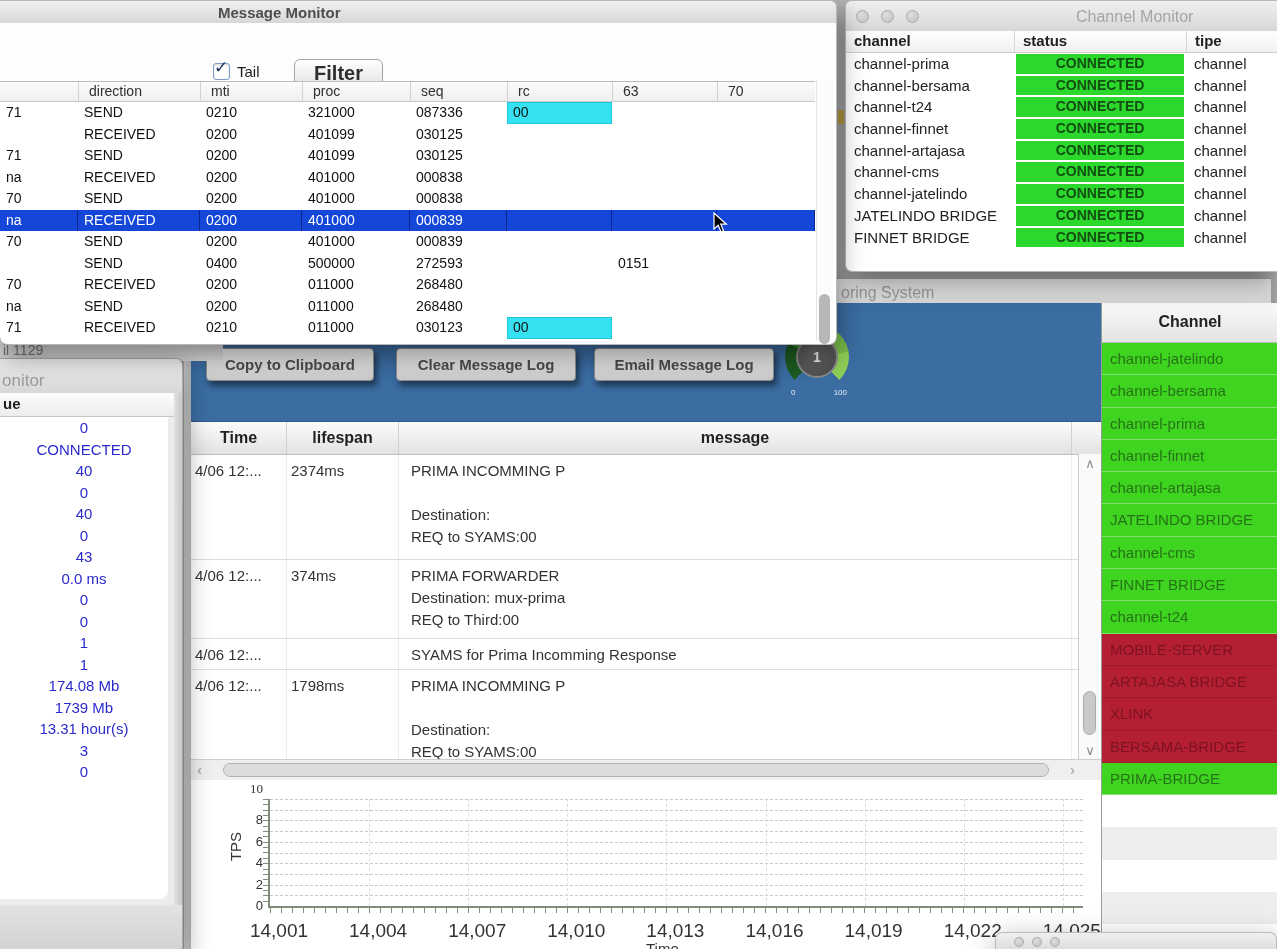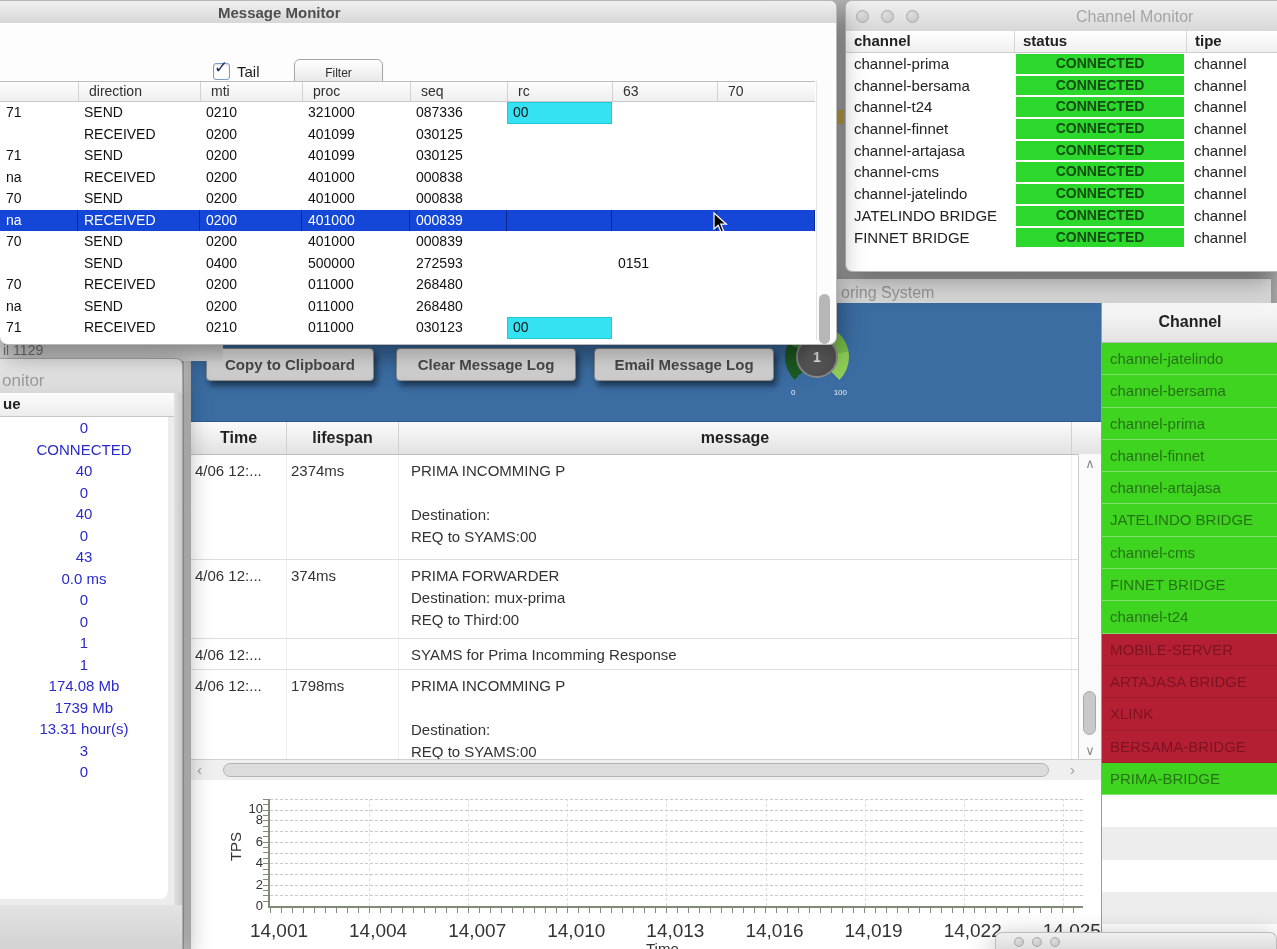--- a/index.html
+++ b/index.html
@@ -15,21 +15,21 @@
 
   
   #mm{left:0;top:0;width:837px;height:345px;z-index:40;border-left:none;border-radius:0 7px 8px 8px;}
   #mm .titlebar{height:22px;border-radius:0 7px 0 0;padding-left:30px;}
   #mm .title-text{left:218px;top:3px;color:#4e4e4e;font-weight:bold;}
   #mm-toolbar{position:absolute;left:0;top:22px;width:100%;height:58px;background:#fdfdfd;}
   #mm-tail{position:absolute;left:213px;top:40px;display:flex;align-items:center;}
   #mm-tail .box{width:15px;height:15px;background:#fff;border:1.5px solid #7d9cc7;border-radius:3px;position:relative;box-shadow:inset 0 1px 2px rgba(0,0,0,.15);}
   #mm-tail .box .chk{position:absolute;left:0px;top:-7px;font-size:17px;color:#1a2c5e;font-weight:bold;}
   #mm-tail .lbl{margin-left:7px;font-size:15px;color:#1c1c1c;}
-  #mm-filter{position:absolute;left:294px;top:36px;width:87px;height:28px;border:1px solid #a5a5a5;border-radius:6px;background:linear-gradient(#ffffff,#e2e2e2);font-size:12px;font-weight:normal;color:#2e2e2e;text-align:center;line-height:26px;box-shadow:0 1px 1px rgba(0,0,0,.15);}
+  #mm-filter{position:absolute;left:294px;top:36px;width:87px;height:28px;border:1px solid #a5a5a5;border-radius:6px;background:linear-gradient(#ffffff,#e2e2e2);font-size:20px;font-weight:bold;color:#2e2e2e;text-align:center;line-height:26px;box-shadow:0 1px 1px rgba(0,0,0,.15);}
   #mm-table{position:absolute;left:0;top:80px;width:815px;bottom:2px;}
   .mm-grid{display:grid;grid-template-columns:78px 122px 102px 108px 97px 105px 105px 1fr;}
   #mm-header{height:19px;border-top:1px solid #bdbdbd;border-bottom:1px solid #c9c9c9;background:linear-gradient(#fcfcfc,#efefef);}
   #mm-header .hcell{font-size:14px;color:#2f2f2f;padding-left:10px;border-left:1px solid #d2d2d2;line-height:18px;overflow:hidden;}
   #mm-header .hcell:first-child{border-left:none;}
   .mm-row{height:21.5px;}
   .mm-cell{font-size:14px;color:#111;padding-left:6px;line-height:21px;white-space:nowrap;overflow:hidden;}
   .mm-cell.hl{background:#35e2f2;box-shadow:inset 0 0 0 1px #1fc9dc;}
   .mm-row.selected{background:#1446d8;}
   .mm-row.selected .mm-cell{color:#fff;border-right:1px solid rgba(0,0,60,.45);}
@@ -237,21 +237,21 @@
     <div id="xaxis"></div>
     <div id="yticks"></div>
     <div id="xticks"></div>
     <div id="tps-label">TPS</div>
     <div id="time-label">Time</div>
   <div class="ylab" style="left: 42px; top: 118px;">0</div>
       <div class="ylab" style="left: 42px; top: 96.6px;">2</div>
       <div class="ylab" style="left: 42px; top: 75.2px;">4</div>
       <div class="ylab" style="left: 42px; top: 53.8px;">6</div>
       <div class="ylab" style="left: 42px; top: 32.4px;">8</div>
-      <div class="ylab" style="left: 42px; top: 21px;">10</div>
+      <div class="ylab" style="left: 42px; top: 1px; font-family: Liberation Serif, serif;">10</div>
       <div class="xlab" style="left: 88px;">14,001</div>
       <div class="xlab" style="left: 187.1px;">14,004</div>
       <div class="xlab" style="left: 286.2px;">14,007</div>
       <div class="xlab" style="left: 385.3px;">14,010</div>
       <div class="xlab" style="left: 484.4px;">14,013</div>
       <div class="xlab" style="left: 583.5px;">14,016</div>
       <div class="xlab" style="left: 682.6px;">14,019</div>
       <div class="xlab" style="left: 781.7px;">14,022</div>
       <div class="xlab" style="left: 880.8px;">14,025</div>
     </div>

